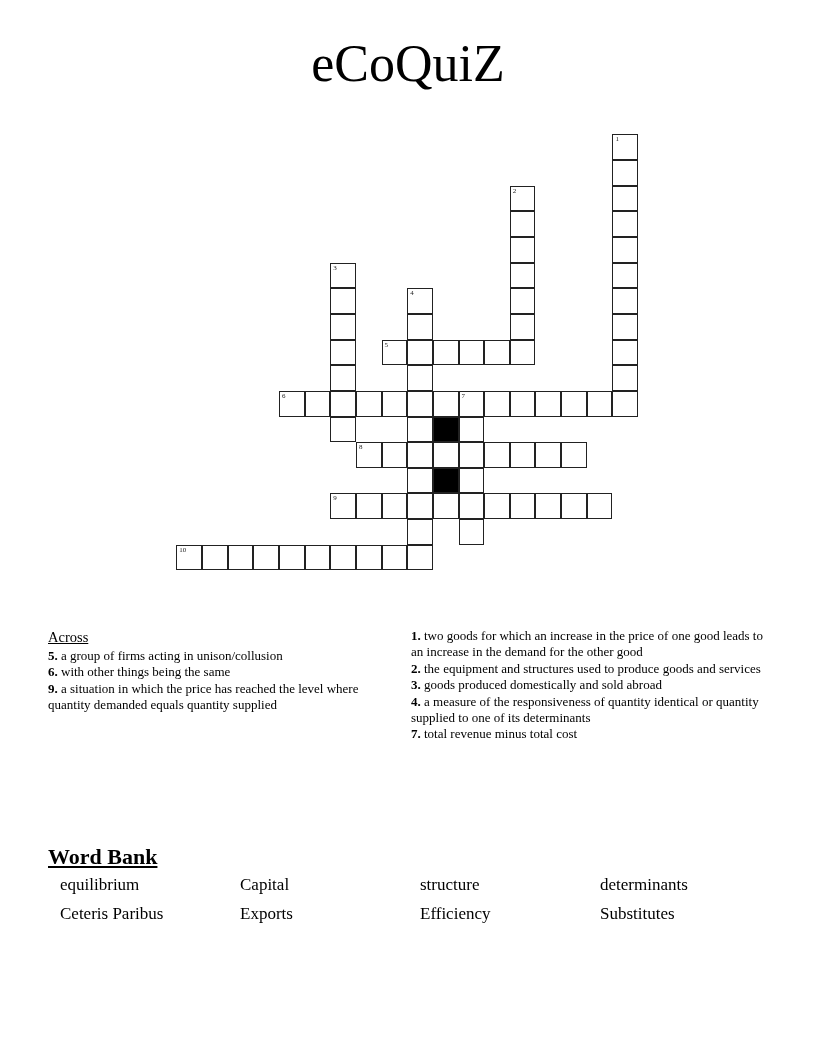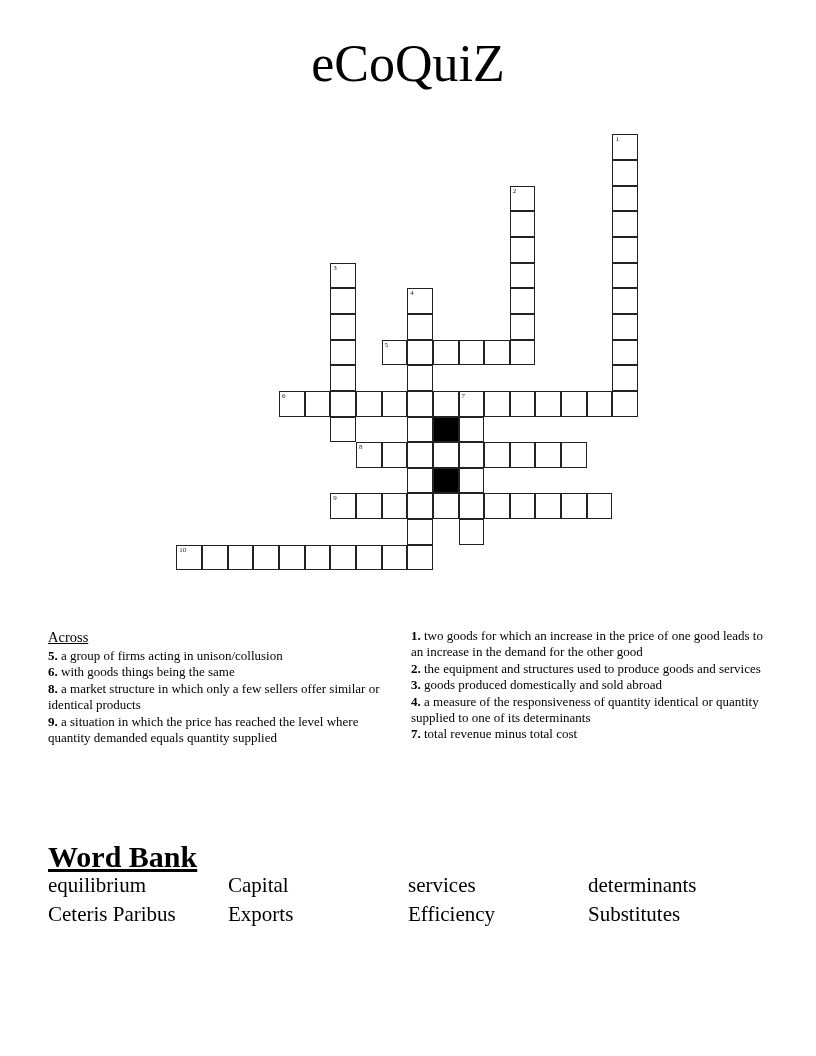--- a/index.html
+++ b/index.html
@@ -9,22 +9,22 @@
   .cell { position: absolute; width: 25.65px; height: 25.65px; box-sizing: border-box; border: 1.3px solid #222; background: #fff; margin-left: -0.65px; margin-top: -0.65px; }
   .cell.black { background: #000; }
   .cell .num { position: absolute; left: 2px; top: 1px; font-family: "Liberation Serif", serif; font-size: 7px; line-height: 7px; color: #222; }
   .clues { position: absolute; top: 628px; font-size: 13px; line-height: 16.4px; font-family: "Liberation Serif", serif; }
   .clues.across { left: 48px; width: 350px; }
   .clues.down { left: 411px; width: 360px; }
   .clues h3 { margin: 0 0 2px 0; font-size: 14.5px; line-height: 18px; text-decoration: underline; font-weight: normal; }
   .clue { margin: 0; }
   .clue b { font-weight: bold; }
   .wordbank { position: absolute; left: 48px; top: 843px; font-family: "Liberation Serif", serif; }
-  .wordbank h2 { margin: 0; font-size: 30px; line-height: 28px; font-weight: bold; text-decoration: underline; }
-  .wb-grid { display: grid; grid-template-columns: 180px 180px 180px 180px; font-size: 21px; line-height: 28.5px; }
+  .wordbank h2 { margin: 0; font-size: 22px; line-height: 28px; font-weight: bold; text-decoration: underline; }
+  .wb-grid { display: grid; grid-template-columns: 180px 180px 180px 180px; font-size: 17px; line-height: 28.5px; margin-left: 12px; }
 </style>
 </head>
 <body>
 
 <div class="title">eCoQuiZ</div>
 
 <div class="grid" id="grid">
     <div class="cell" style="left: 436.05px; top: 0px;">
       <span class="num">1</span>
     </div>
@@ -126,38 +126,37 @@
     <div class="cell" style="left: 153.9px; top: 410.4px;"></div>
     <div class="cell" style="left: 179.55px; top: 410.4px;"></div>
     <div class="cell" style="left: 205.2px; top: 410.4px;"></div>
     <div class="cell black" style="left: 256.5px; top: 282.15px;"></div>
     <div class="cell black" style="left: 256.5px; top: 333.45px;"></div>
   </div>
 
 <div class="clues across">
   <h3>Across</h3>
   <p class="clue"><b>5.</b><span> a group of firms acting in unison/collusion</span></p>
-  <p class="clue"><b>6.</b><span> with goods things being the same</span></p>
-  <p class="clue"><b>8.</b><span> a market structure in which only a few sellers offer similar or identical products</span></p>
+  <p class="clue"><b>6.</b><span> with other things being the same</span></p>
   <p class="clue"><b>9.</b><span> a situation in which the price has reached the level where quantity demanded equals quantity supplied</span></p>
 </div>
 
 <div class="clues down">
   <p class="clue"><b>1.</b><span> two goods for which an increase in the price of one good leads to an increase in the demand for the other good</span></p>
   <p class="clue"><b>2.</b><span> the equipment and structures used to produce goods and services</span></p>
   <p class="clue"><b>3.</b><span> goods produced domestically and sold abroad</span></p>
   <p class="clue"><b>4.</b><span> a measure of the responsiveness of quantity identical or quantity supplied to one of its determinants</span></p>
   <p class="clue"><b>7.</b><span> total revenue minus total cost</span></p>
 </div>
 
 <div class="wordbank">
   <h2>Word Bank</h2>
   <div class="wb-grid">
     <span>equilibrium</span>
     <span>Capital</span>
-    <span>services</span>
+    <span>structure</span>
     <span>determinants</span>
     <span>Ceteris Paribus</span>
     <span>Exports</span>
     <span>Efficiency</span>
     <span>Substitutes</span>
   </div>
 </div>
 
 </body></html>

